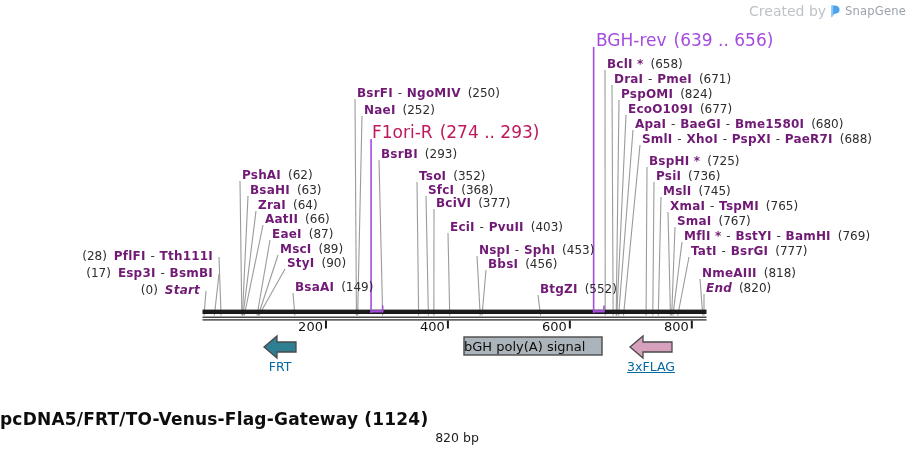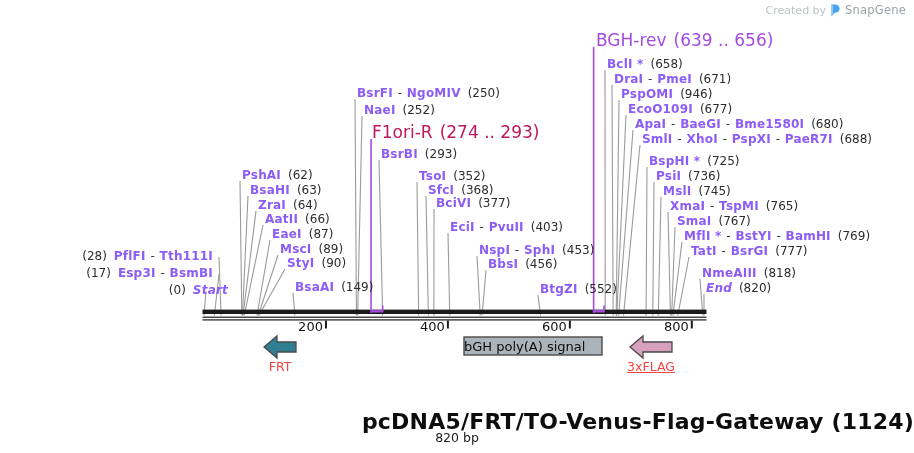--- a/index.html
+++ b/index.html
@@ -1,34 +1,34 @@
 <!DOCTYPE html>
 <html><head>
 <meta charset="utf-8">
 <style>
   html,body{margin:0;padding:0;background:#fff;}
   #canvas{position:relative;width:914px;height:453px;background:#ffffff;
           font-family:"DejaVu Sans",sans-serif;overflow:hidden;}
   #map-svg{position:absolute;left:0;top:0;}
   .slabel{position:absolute;font-size:12px;line-height:13px;color:#222;white-space:nowrap;}
-  .slabel b{font-weight:bold;color:#8b5cf6;letter-spacing:.2px;margin-top:28px;}
+  .slabel b{font-weight:bold;color:#701a75;letter-spacing:.2px;margin-top:28px;}
   .slabel .sep{font-weight:normal;color:#3a3a3a;padding:0 1px;}
   .slabel .p{color:#2d2d2d;font-weight:normal;}
   .gap{display:inline-block;width:7px;}
   .it{font-style:italic;}
   .plabel{position:absolute;font-size:17px;line-height:13px;white-space:nowrap;}
   .rnum{position:absolute;font-size:13px;line-height:13px;color:#141414;text-align:right;}
-  .flabel{position:absolute;font-size:12.5px;line-height:14px;color:#ef4444;text-align:center;white-space:nowrap;}
+  .flabel{position:absolute;font-size:12.5px;line-height:14px;color:#0369a1;text-align:center;white-space:nowrap;}
   .boxtext{position:absolute;font-size:13px;color:#0c0c0c;text-align:center;white-space:nowrap;}
-  #title{position:absolute;left:0;top:409px;width:914px;text-align:right;
-         font-size:22px;font-weight:bold;color:#0d0d0d;letter-spacing:.2px;}
+  #title{position:absolute;left:0;top:409px;width:914px;text-align:left;
+         font-size:17px;font-weight:bold;color:#0d0d0d;letter-spacing:.2px;}
   #subtitle{position:absolute;left:0;top:430px;width:914px;text-align:center;
          font-size:12.5px;color:#1c1c1c;}
   .wm{position:absolute;top:3px;right:8px;display:flex;align-items:center;gap:4px;}
-  .wm .cb{font-size:11px;color:#bdc3c9;}
+  .wm .cb{font-size:14px;color:#bdc3c9;}
   .wm .bn{font-size:11.5px;color:#9aa2ab;font-weight:500;letter-spacing:.2px;}
 </style>
 </head>
 <body>
 
 <div id="canvas">
   <svg id="map-svg" width="914" height="453">
       <line x1="206" y1="291" x2="204" y2="315.5" stroke="#9b9b9b" stroke-width="1.1"></line>
       <line x1="219" y1="274" x2="214.3658536585366" y2="315.5" stroke="#9b9b9b" stroke-width="1.1"></line>
       <line x1="219" y1="257" x2="221.0731707317073" y2="315.5" stroke="#9b9b9b" stroke-width="1.1"></line>
@@ -85,21 +85,21 @@
   <div id="label-layer">
       <div class="rnum" style="left: 282.951px; top: 320px; width: 40px;">200</div>
       <div class="rnum" style="left: 404.902px; top: 320px; width: 40px;">400</div>
       <div class="rnum" style="left: 526.854px; top: 320px; width: 40px; text-align: right;">600</div>
       <div class="rnum" style="left: 648.805px; top: 320px; width: 40px;">800</div>
       <div class="plabel" style="color: #be185d; left: 372px; top: 126px;">F1ori-R<span class="gap"></span><span>(274 .. 293)</span></div>
       <div class="plabel" style="color: rgb(164, 75, 223); left: 596px; top: 34px;">BGH-rev<span class="gap"></span><span>(639 .. 656)</span></div>
       <div class="flabel" style="left: 252px; top: 360px; width: 56px;">FRT</div>
       <div class="boxtext" style="left: 464px; top: 339px; width: 112px;">bGH poly(A) signal</div>
       <div class="flabel" style="left: 618px; top: 360px; width: 66px; text-decoration: underline;">3xFLAG</div>
-      <div class="slabel" style="right: 686px; top: 284px; text-align: center;"><span class="p">(0)</span><span class="gap"></span><b class="it">Start</b></div>
+      <div class="slabel" style="right: 714px; top: 284px; text-align: center;"><span class="p">(0)</span><span class="gap"></span><b class="it">Start</b></div>
       <div class="slabel" style="right: 701px; top: 267px;"><span class="p">(17)</span><span class="gap"></span><b>Esp3I</b><span class="sep"> - </span><b>BsmBI</b></div>
       <div class="slabel" style="right: 701px; top: 250px;"><span class="p">(28)</span><span class="gap"></span><b>PflFI</b><span class="sep"> - </span><b>Tth111I</b></div>
       <div class="slabel" style="left: 242px; top: 169px;"><b>PshAI</b><span class="gap"></span><span class="p">(62)</span></div>
       <div class="slabel" style="left: 250px; top: 184px;"><b>BsaHI</b><span class="gap"></span><span class="p">(63)</span></div>
       <div class="slabel" style="left: 258px; top: 199px;"><b>ZraI</b><span class="gap"></span><span class="p">(64)</span></div>
       <div class="slabel" style="left: 265px; top: 213px;"><b>AatII</b><span class="gap"></span><span class="p">(66)</span></div>
       <div class="slabel" style="left: 272px; top: 228px;"><b>EaeI</b><span class="gap"></span><span class="p">(87)</span></div>
       <div class="slabel" style="left: 280px; top: 243px;"><b>MscI</b><span class="gap"></span><span class="p">(89)</span></div>
       <div class="slabel" style="left: 287px; top: 257px;"><b>StyI</b><span class="gap"></span><span class="p">(90)</span></div>
       <div class="slabel" style="left: 295px; top: 281px;"><b>BsaAI</b><span class="gap"></span><span class="p">(149)</span></div>
@@ -108,21 +108,21 @@
       <div class="slabel" style="left: 381px; top: 148px;"><b>BsrBI</b><span class="gap"></span><span class="p">(293)</span></div>
       <div class="slabel" style="left: 419px; top: 170px;"><b>TsoI</b><span class="gap"></span><span class="p">(352)</span></div>
       <div class="slabel" style="left: 428px; top: 184px;"><b>SfcI</b><span class="gap"></span><span class="p">(368)</span></div>
       <div class="slabel" style="left: 436px; top: 197px;"><b>BciVI</b><span class="gap"></span><span class="p">(377)</span></div>
       <div class="slabel" style="left: 450px; top: 221px;"><b>EciI</b><span class="sep"> - </span><b>PvuII</b><span class="gap"></span><span class="p">(403)</span></div>
       <div class="slabel" style="left: 479px; top: 244px;"><b>NspI</b><span class="sep"> - </span><b>SphI</b><span class="gap"></span><span class="p">(453)</span></div>
       <div class="slabel" style="left: 488px; top: 258px;"><b>BbsI</b><span class="gap"></span><span class="p">(456)</span></div>
       <div class="slabel" style="left: 540px; top: 283px;"><b>BtgZI</b><span class="gap"></span><span class="p">(552)</span></div>
       <div class="slabel" style="left: 607px; top: 58px;"><b>BclI *</b><span class="gap"></span><span class="p">(658)</span></div>
       <div class="slabel" style="left: 614px; top: 73px;"><b>DraI</b><span class="sep"> - </span><b>PmeI</b><span class="gap"></span><span class="p">(671)</span></div>
-      <div class="slabel" style="left: 621px; top: 88px;"><b>PspOMI</b><span class="gap"></span><span class="p">(946)</span></div>
+      <div class="slabel" style="left: 621px; top: 88px;"><b>PspOMI</b><span class="gap"></span><span class="p">(824)</span></div>
       <div class="slabel" style="left: 628px; top: 103px;"><b>EcoO109I</b><span class="gap"></span><span class="p">(677)</span></div>
       <div class="slabel" style="left: 635px; top: 118px;"><b>ApaI</b><span class="sep"> - </span><b>BaeGI</b><span class="sep"> - </span><b>Bme1580I</b><span class="gap"></span><span class="p">(680)</span></div>
       <div class="slabel" style="left: 642px; top: 133px;"><b>SmlI</b><span class="sep"> - </span><b>XhoI</b><span class="sep"> - </span><b>PspXI</b><span class="sep"> - </span><b>PaeR7I</b><span class="gap"></span><span class="p">(688)</span></div>
       <div class="slabel" style="left: 649px; top: 155px;"><b>BspHI *</b><span class="gap"></span><span class="p">(725)</span></div>
       <div class="slabel" style="left: 656px; top: 170px;"><b>PsiI</b><span class="gap"></span><span class="p">(736)</span></div>
       <div class="slabel" style="left: 663px; top: 185px;"><b>MslI</b><span class="gap"></span><span class="p">(745)</span></div>
       <div class="slabel" style="left: 670px; top: 200px;"><b>XmaI</b><span class="sep"> - </span><b>TspMI</b><span class="gap"></span><span class="p">(765)</span></div>
       <div class="slabel" style="left: 677px; top: 215px;"><b>SmaI</b><span class="gap"></span><span class="p">(767)</span></div>
       <div class="slabel" style="left: 684px; top: 230px;"><b>MflI *</b><span class="sep"> - </span><b>BstYI</b><span class="sep"> - </span><b>BamHI</b><span class="gap"></span><span class="p">(769)</span></div>
       <div class="slabel" style="left: 691px; top: 245px; text-align: center;"><b>TatI</b><span class="sep"> - </span><b>BsrGI</b><span class="gap"></span><span class="p">(777)</span></div>

